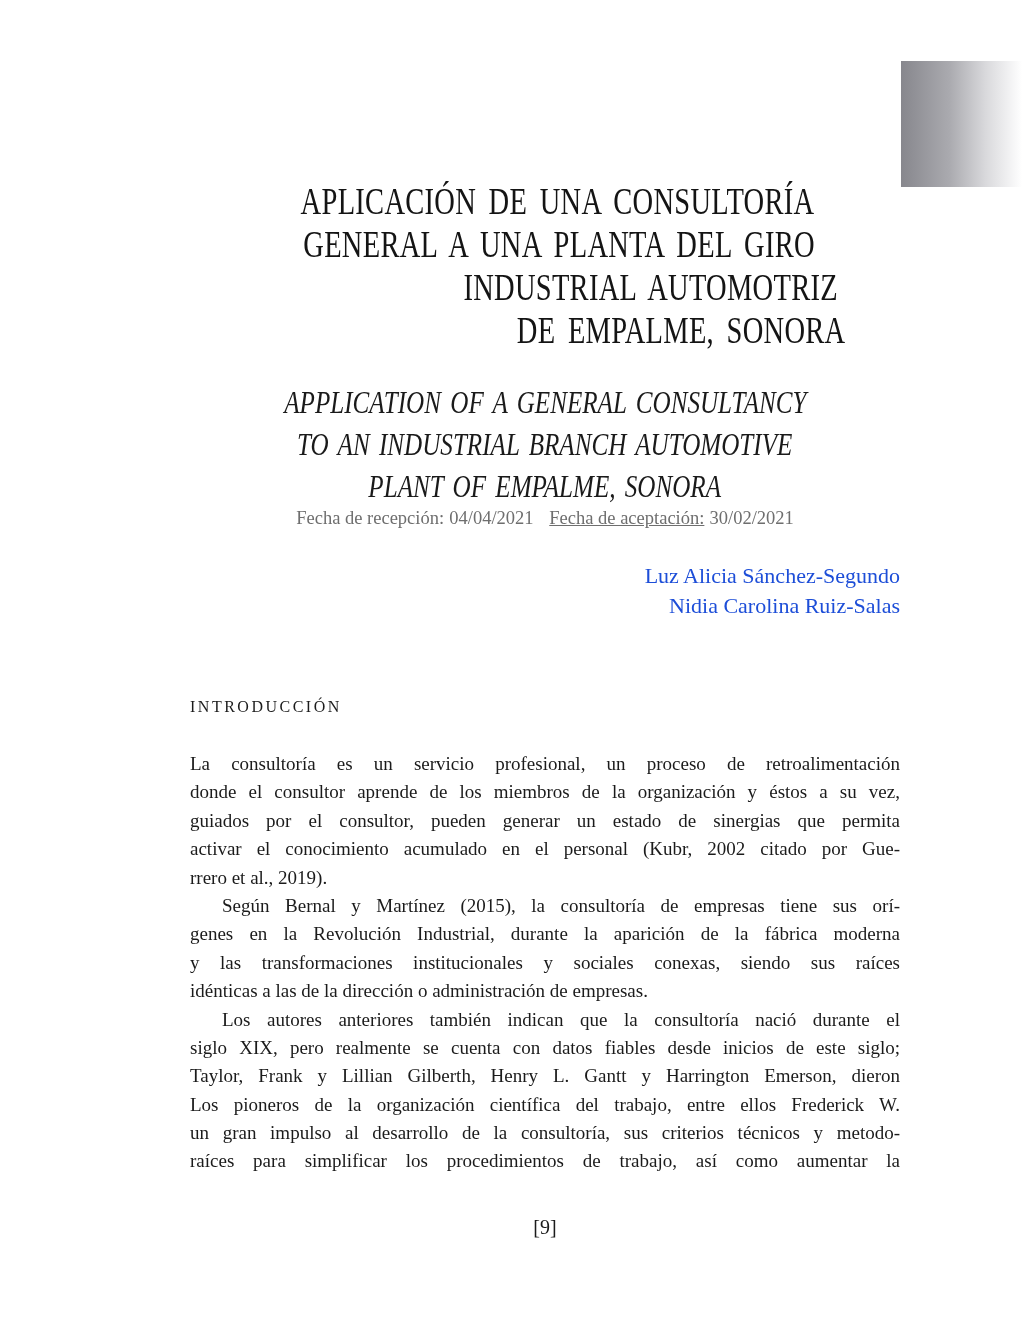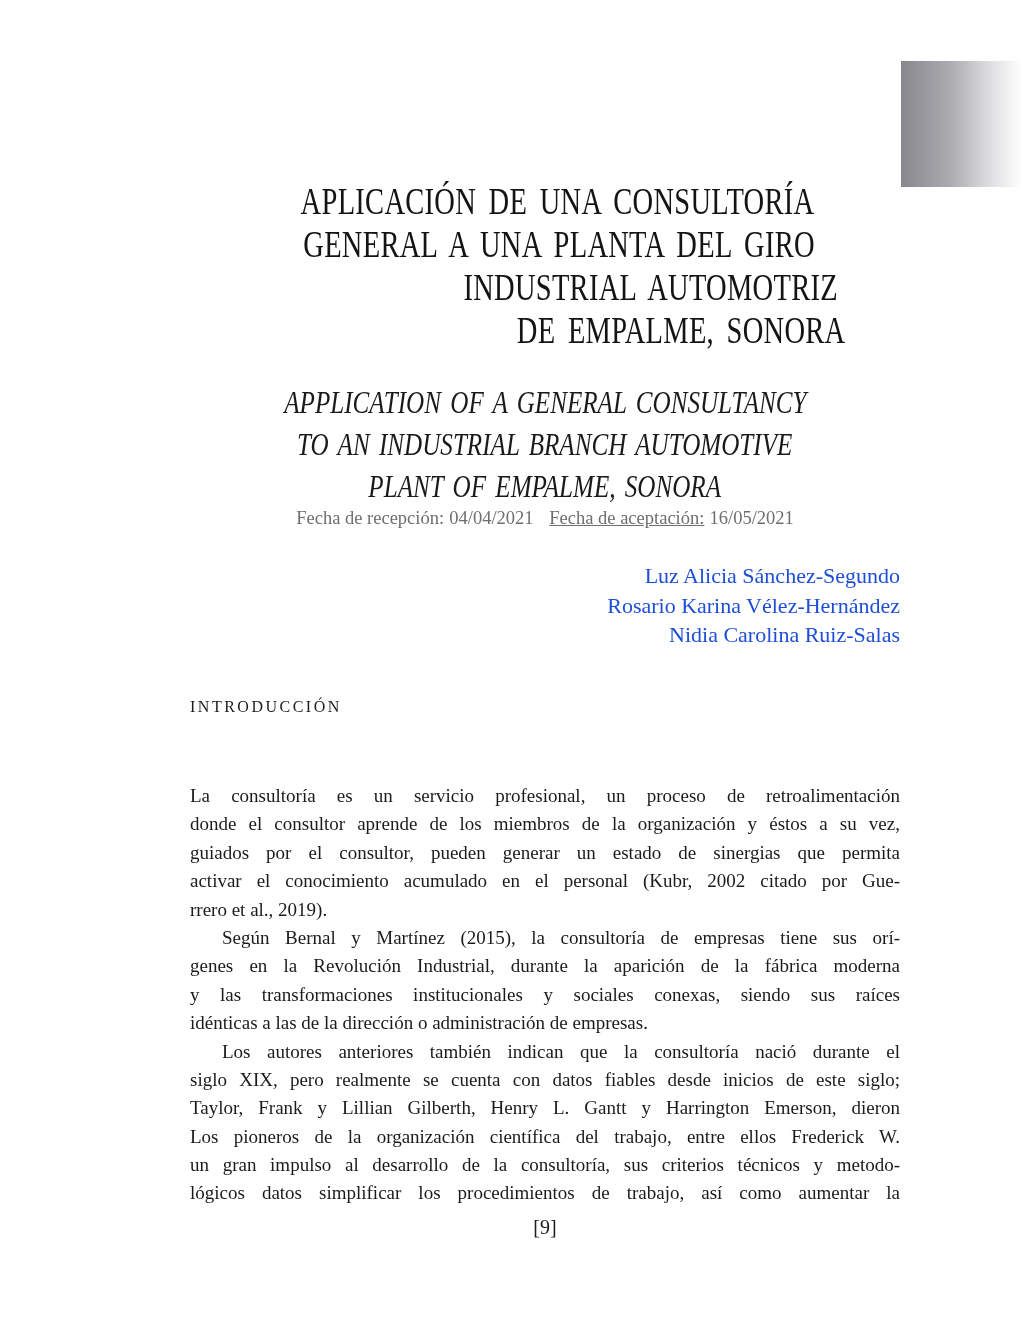--- a/index.html
+++ b/index.html
@@ -77,21 +77,21 @@
   
   .section-heading {
     position: absolute;
     top: 698px;
     left: 0;
     font-size: 16px;
     letter-spacing: 2.5px;
     color: #1b1b1b;
   }
   
-  .body-text { position: absolute; top: 750px; left: 0; width: 710px; margin-top: 32px; }
+  .body-text { position: absolute; top: 750px; left: 0; width: 710px; }
   .body-line {
     font-size: 19px;
     line-height: 28.4px;
     height: 28.4px;
     overflow: hidden;
     text-align: justify;
     text-align-last: justify;
     color: #1b1b1b;
   }
   .body-line.endline { text-align-last: left; }
@@ -123,45 +123,44 @@
         <div class="title-es-line"><span class="squeeze-es">DE EMPALME, SONORA</span></div>
       </div>
 
     <div class="title-en" id="title-en">
         <div class="title-en-line"><span class="squeeze-en">APPLICATION OF A GENERAL CONSULTANCY</span></div>
         <div class="title-en-line"><span class="squeeze-en">TO AN INDUSTRIAL BRANCH AUTOMOTIVE</span></div>
         <div class="title-en-line"><span class="squeeze-en">PLANT OF EMPALME, SONORA</span></div>
       </div>
 
     <div class="dates">
-      <span>Fecha de recepción:</span><span class="val">04/04/2021</span><span class="label2">Fecha de aceptación:</span><span class="val">16/05/2021</span>
+      <span>Fecha de recepción:</span><span class="val">04/04/2021</span><span class="label2">Fecha de aceptación:</span><span class="val">30/02/2021</span>
     </div>
 
     <div class="authors" id="authors">
         <div class="author-line">Luz Alicia Sánchez-Segundo</div>
-        <div class="author-line">Rosario Karina Vélez-Hernández</div>
         <div class="author-line">Nidia Carolina Ruiz-Salas</div>
       </div>
 
     <div class="section-heading">INTRODUCCIÓN</div>
 
     <div class="body-text" id="body-text">
         <div class="body-line">La consultoría es un servicio profesional, un proceso de retroalimentación</div>
         <div class="body-line">donde el consultor aprende de los miembros de la organización y éstos a su vez,</div>
         <div class="body-line">guiados por el consultor, pueden generar un estado de sinergias que permita</div>
         <div class="body-line">activar el conocimiento acumulado en el personal (Kubr, 2002 citado por Gue-</div>
         <div class="body-line endline">rrero et al., 2019).</div>
         <div class="body-line indent">Según Bernal y Martínez (2015), la consultoría de empresas tiene sus orí-</div>
         <div class="body-line">genes en la Revolución Industrial, durante la aparición de la fábrica moderna</div>
         <div class="body-line">y las transformaciones institucionales y sociales conexas, siendo sus raíces</div>
         <div class="body-line endline">idénticas a las de la dirección o administración de empresas.</div>
         <div class="body-line indent">Los autores anteriores también indican que la consultoría nació durante el</div>
         <div class="body-line">siglo XIX, pero realmente se cuenta con datos fiables desde inicios de este siglo;</div>
         <div class="body-line">Taylor, Frank y Lillian Gilberth, Henry L. Gantt y Harrington Emerson, dieron</div>
         <div class="body-line">Los pioneros de la organización científica del trabajo, entre ellos Frederick W.</div>
         <div class="body-line">un gran impulso al desarrollo de la consultoría, sus criterios técnicos y metodo-</div>
-        <div class="body-line">lógicos datos simplificar los procedimientos de trabajo, así como aumentar la</div>
+        <div class="body-line">raíces para simplificar los procedimientos de trabajo, así como aumentar la</div>
       </div>
 
     <div class="page-number">[9]</div>
 
   </div>
 </div>
 
 </body></html>

